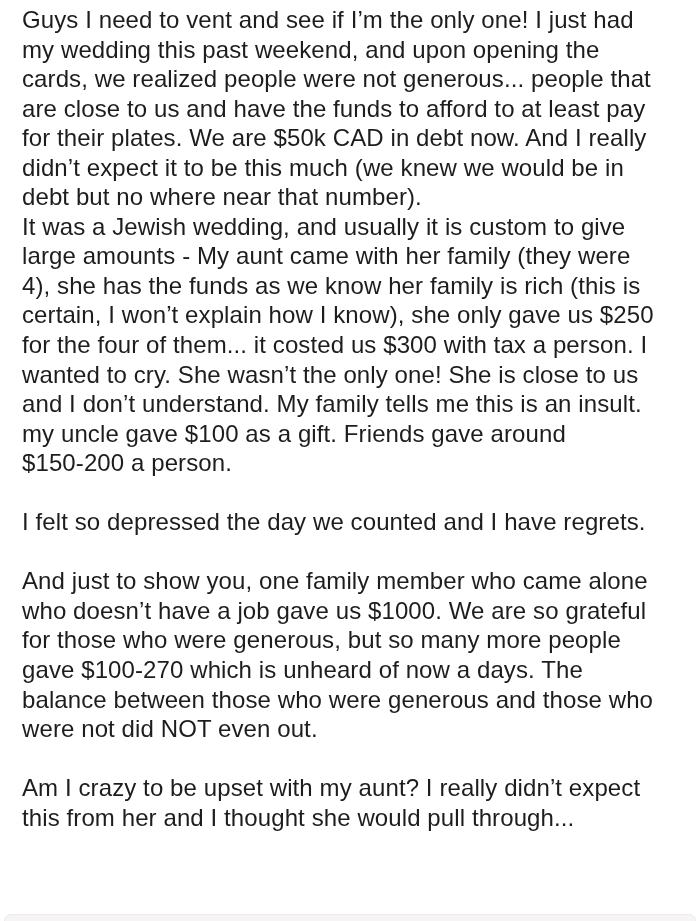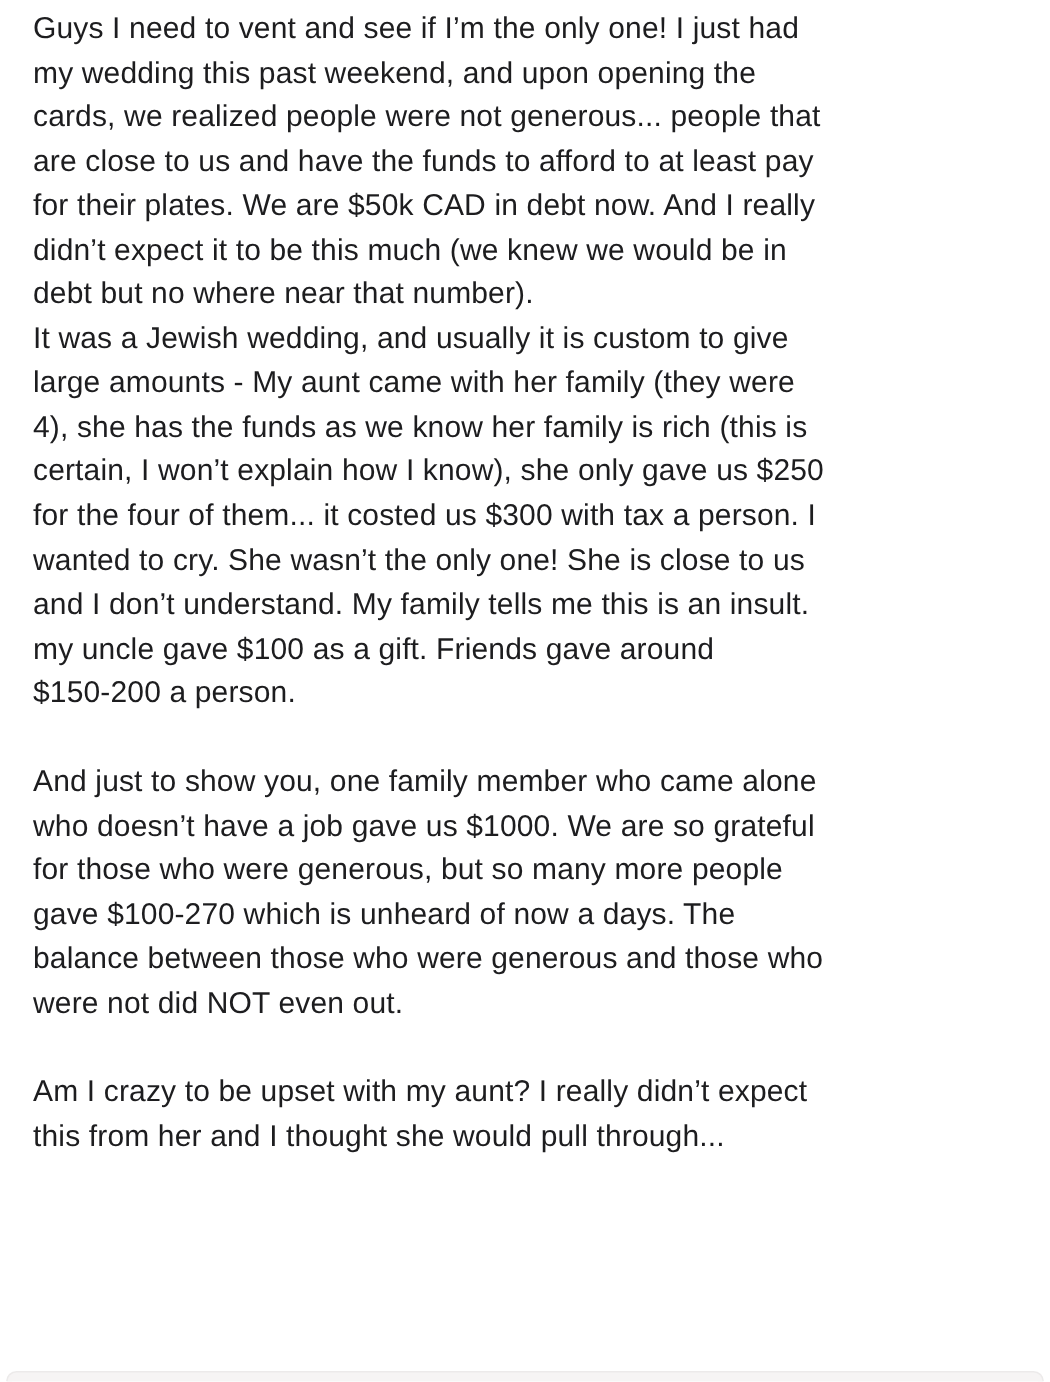--- a/index.html
+++ b/index.html
@@ -13,21 +13,21 @@
     position: relative;
     overflow: hidden;
     font-family: "Liberation Sans", "DejaVu Sans", sans-serif;
   }
   .post-body {
     position: absolute;
     top: 5px;
     left: 22px;
     right: 18px;
     color: #1d1d1f;
-    font-size: 20px;
+    font-size: 24px;
     line-height: 29.55px;
     letter-spacing: 0.1px;
     font-weight: 400;
   }
   .post-body p {
     margin: 0 0 29.55px 0;
     white-space: pre-line;
   }
   .post-body p:last-child {
     margin-bottom: 1px;
@@ -58,20 +58,21 @@
 debt but no where near that number).
 It was a Jewish wedding, and usually it is custom to give
 large amounts - My aunt came with her family (they were
 4), she has the funds as we know her family is rich (this is
 certain, I won’t explain how I know), she only gave us $250
 for the four of them... it costed us $300 with tax a person. I
 wanted to cry. She wasn’t the only one! She is close to us
 and I don’t understand. My family tells me this is an insult.
 my uncle gave $100 as a gift. Friends gave around
 $150-200 a person.</p>
+    <p>I felt so depressed the day we counted and I have regrets.</p>
     <p>And just to show you, one family member who came alone
 who doesn’t have a job gave us $1000. We are so grateful
 for those who were generous, but so many more people
 gave $100-270 which is unheard of now a days. The
 balance between those who were generous and those who
 were not did NOT even out.</p>
     <p>Am I crazy to be upset with my aunt? I really didn’t expect
 this from her and I thought she would pull through...</p>
   </div>
 

